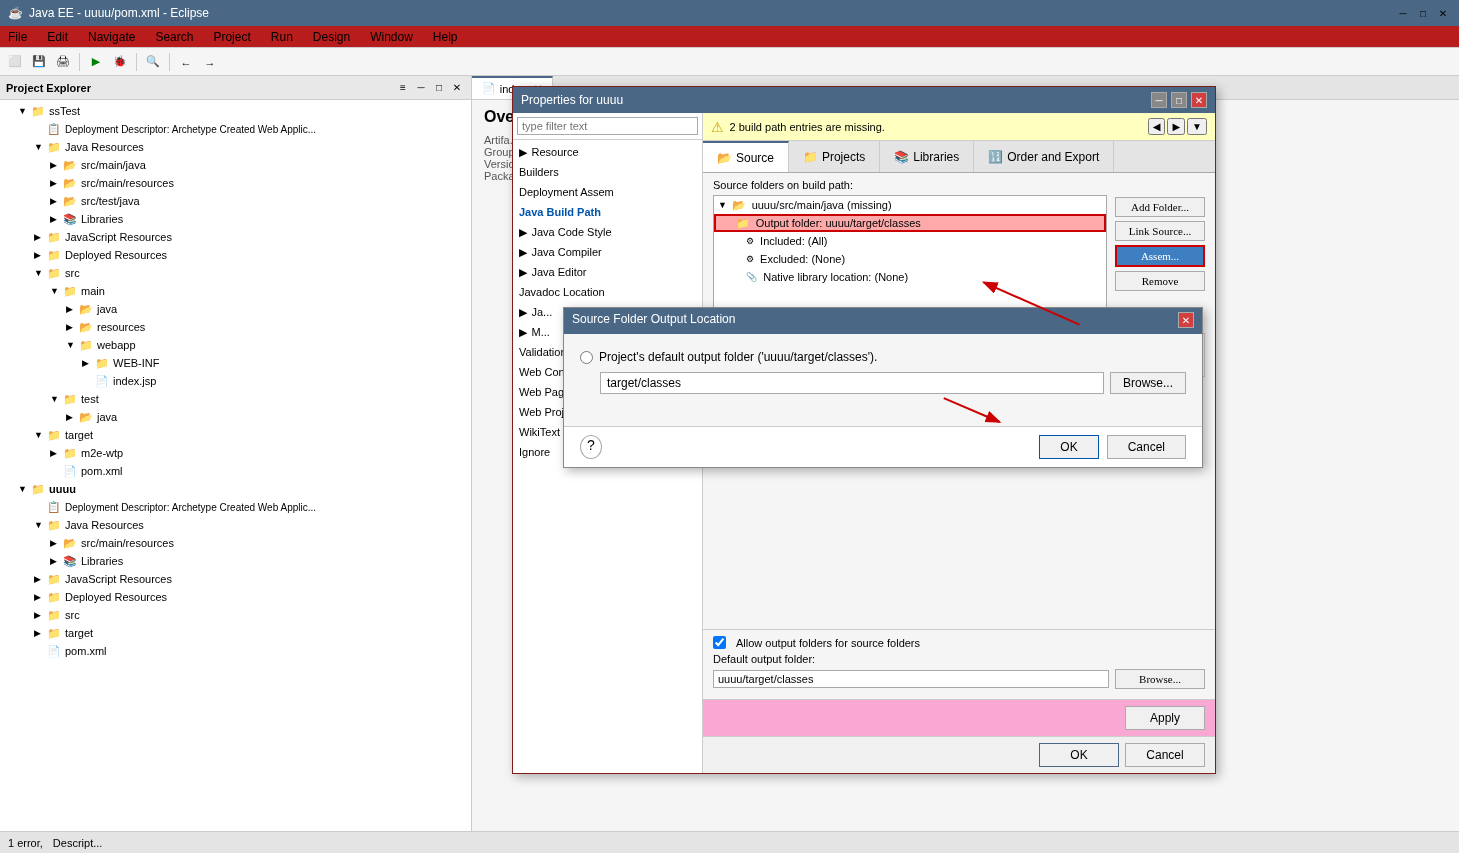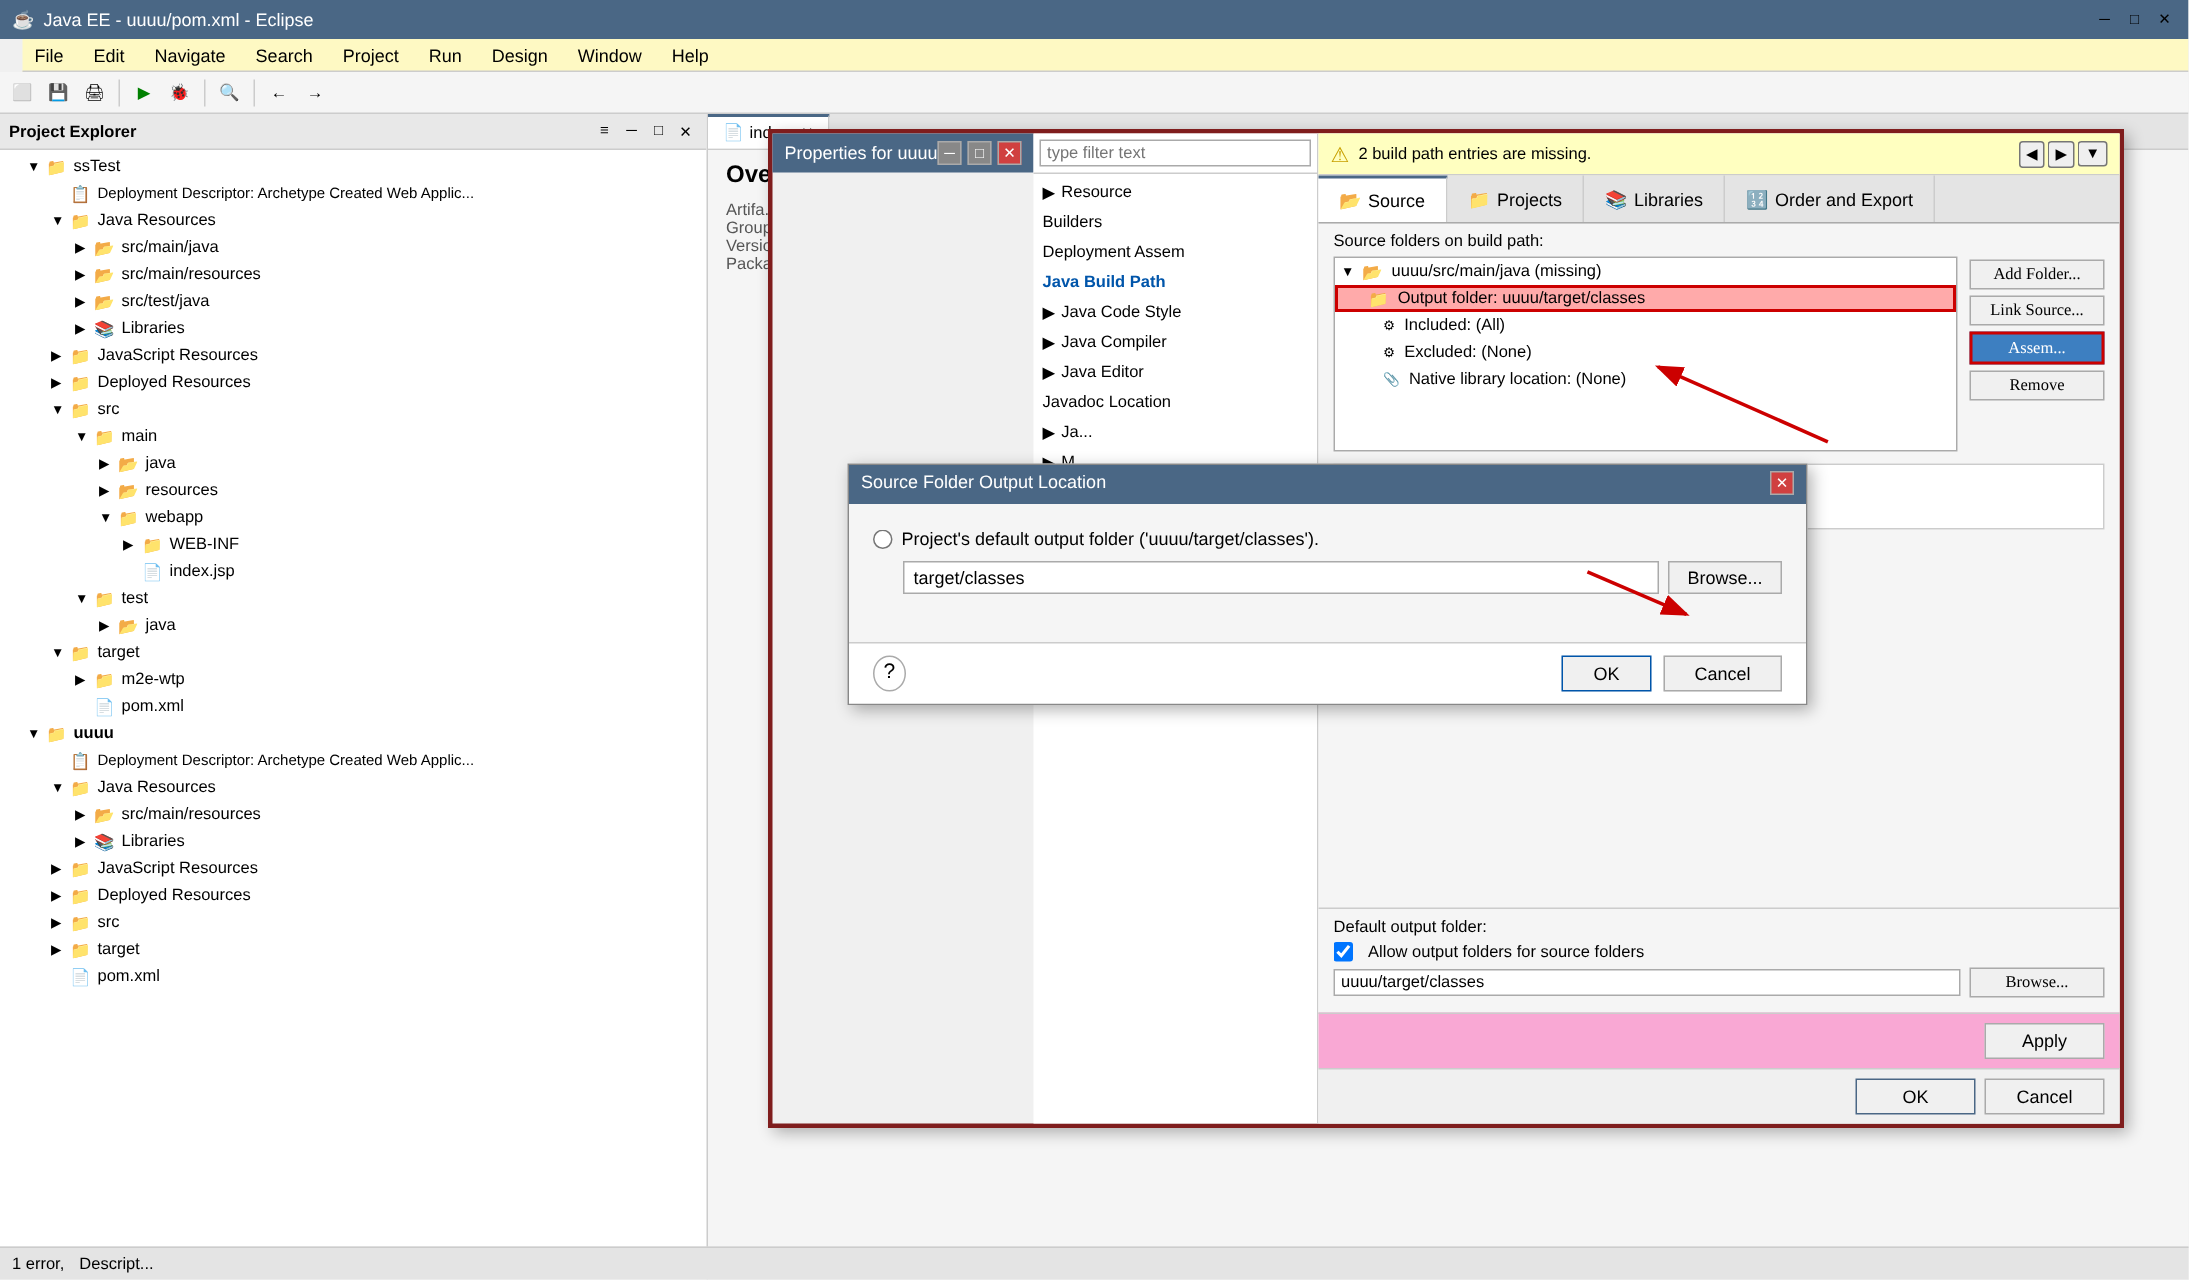--- a/index.html
+++ b/index.html
@@ -11,28 +11,27 @@
       color: white;
       padding: 4px 8px;
       display: flex;
       align-items: center;
       gap: 6px;
       height: 26px;
     }
 
     
     .menu-bar {
-      background: #fef9c3;
+      background: #b91c1c;
       border-bottom: 1px solid #ccc;
       padding: 2px 4px;
       display: flex;
       gap: 12px;
       height: 22px;
       align-items: center;
-      margin-left: 15px;
     }
     .menu-item { cursor: pointer; padding: 1px 4px; font-size: 12px; }
 
     
     .toolbar {
       background: #f5f5f5;
       border-bottom: 1px solid #ccc;
       padding: 2px 4px;
       height: 28px;
       display: flex;
@@ -124,26 +123,26 @@
       gap: 4px;
       background: #d0d0d0;
     }
     .editor-tab.active { background: white; border-top-color: #4a6785; }
 
     
     .properties-dialog {
       position: absolute;
       top: 10px;
       left: 40px;
-      width: 904px;
+      width: 704px;
       background: #f0f0f0;
-      border: 3px solid #7f1d1d;
+      border: 1px solid #7f1d1d;
       box-shadow: 3px 3px 10px rgba(0,0,0,0.3);
       display: flex;
-      flex-direction: row;
+      flex-direction: column;
     }
     .dialog-title-bar {
       background: #4a6785;
       color: white;
       padding: 4px 8px;
       display: flex;
       align-items: center;
       justify-content: space-between;
       height: 26px;
     }
@@ -888,25 +887,25 @@
               </div>
               <div style="padding:2px 0;display:flex;align-items:center;gap:4px;">
                 <span>📎</span>
                 <span>Ignore optional compile problems: No</span>
               </div>
             </div>
           </div>
 
           <div class="props-bottom">
             <div class="props-row">
-              <span>Default output folder:</span>
-            </div>
-            <div class="props-row">
               <input type="checkbox" class="props-checkbox" checked="" style="">
               <span>Allow output folders for source folders</span>
+            </div>
+            <div class="props-row">
+              <span>Default output folder:</span>
             </div>
             <div class="props-row">
               <input type="text" class="props-input" value="uuuu/target/classes" style="">
               <button class="source-btn">Browse...</button>
             </div>
           </div>
 
           <div class="dialog-actions">
             <button class="dialog-btn">Apply</button>
           </div>

